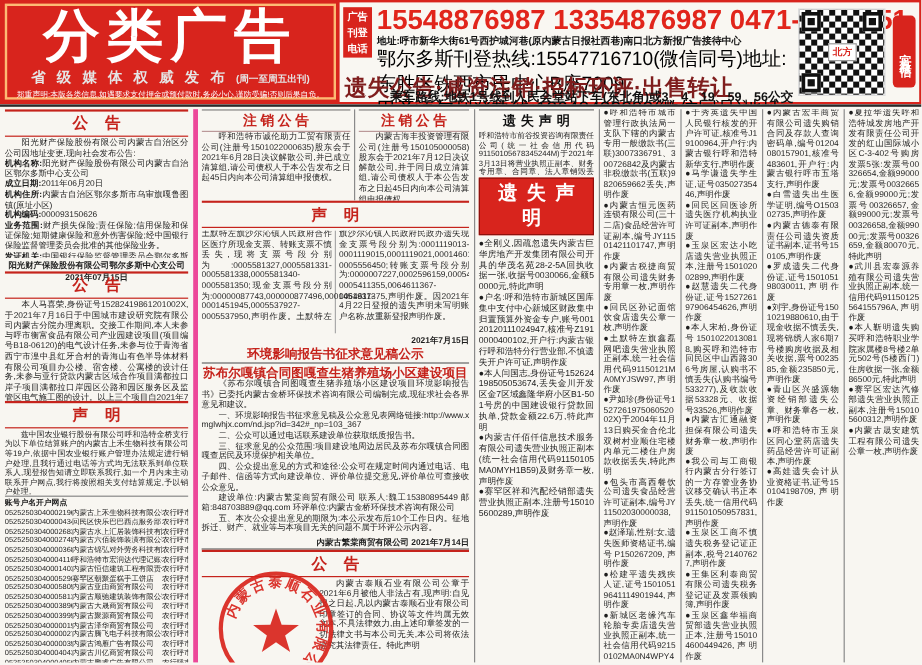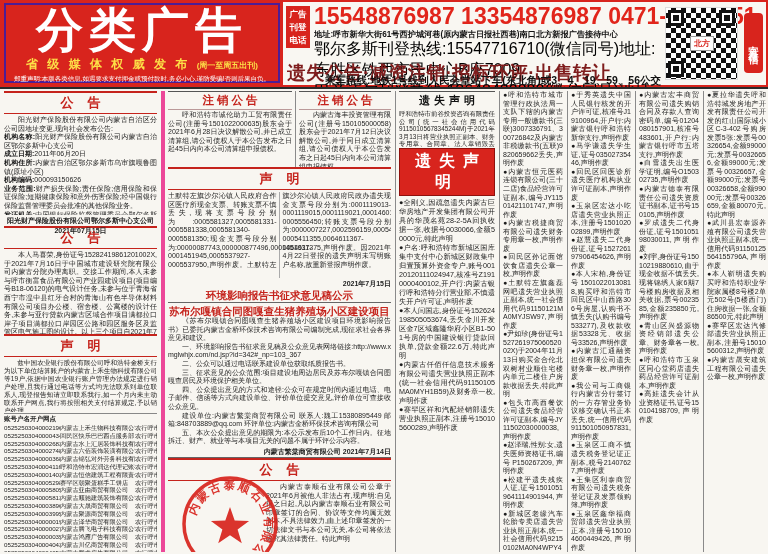--- a/index.html
+++ b/index.html
@@ -1,23 +1,23 @@
 <!DOCTYPE html>
 <html><head>
 <meta charset="utf-8">
 <style>
   * { margin:0; padding:0; box-sizing:border-box; }
   html,body { font-family:"Liberation Sans","DejaVu Sans",sans-serif; }
   .page { position:relative; width:768px; height:554px; background:#efede8; overflow:hidden; }
 
   
   .masthead { position:absolute; left:0; top:0; width:768px; height:87px; background:#d8241d; }
-  .mast-left { position:absolute; left:4px; top:3px; width:276px; height:80px; border:2px solid #4c1d95; padding-top:1px; }
+  .mast-left { position:absolute; left:4px; top:3px; width:276px; height:80px; border:2px solid #fdba74; padding-top:1px; }
   .mast-title { color:#fff; font-weight:bold; font-size:47px; line-height:48px; text-align:center; letter-spacing:6px; }
-  .mast-sub { color:#fde047; font-weight:bold; font-size:12px; text-align:center; letter-spacing:3px; margin-top:2px; }
+  .mast-sub { color:#e5e5e5; font-weight:bold; font-size:12px; text-align:center; letter-spacing:3px; margin-top:2px; }
   .mast-sub .sched { font-size:8px; letter-spacing:0; }
   .mast-disc { color:#fff; font-size:6.5px; text-align:center; margin-top:2px; white-space:nowrap; overflow:hidden; }
   .mast-right { position:absolute; left:283px; top:2px; width:483px; height:83px; background:#f9f7f2; padding:2px 0 0 2px; }
   .phone-box { position:absolute; left:3px; top:4px; width:24px; height:42px; background:#d8241d; color:#fff;
                font-size:8.5px; font-weight:bold; line-height:13px; text-align:center; padding-top:2px; word-break:break-all; }
   .phones { position:absolute; left:31px; top:1px; width:345px; color:#e1251b; font-weight:bold; font-size:23px;
             letter-spacing:0; white-space:nowrap; }
   .addr-main { position:absolute; left:31px; top:27px; width:350px; font-size:8.2px; font-weight:bold; color:#111; white-space:nowrap; overflow:hidden;}
   .hotlines { position:absolute; left:31px; top:37px; width:350px; }
   .services { position:absolute; left:4px; top:58px; width:370px; color:#7f1d1d; font-weight:bold; font-size:18.5px;

